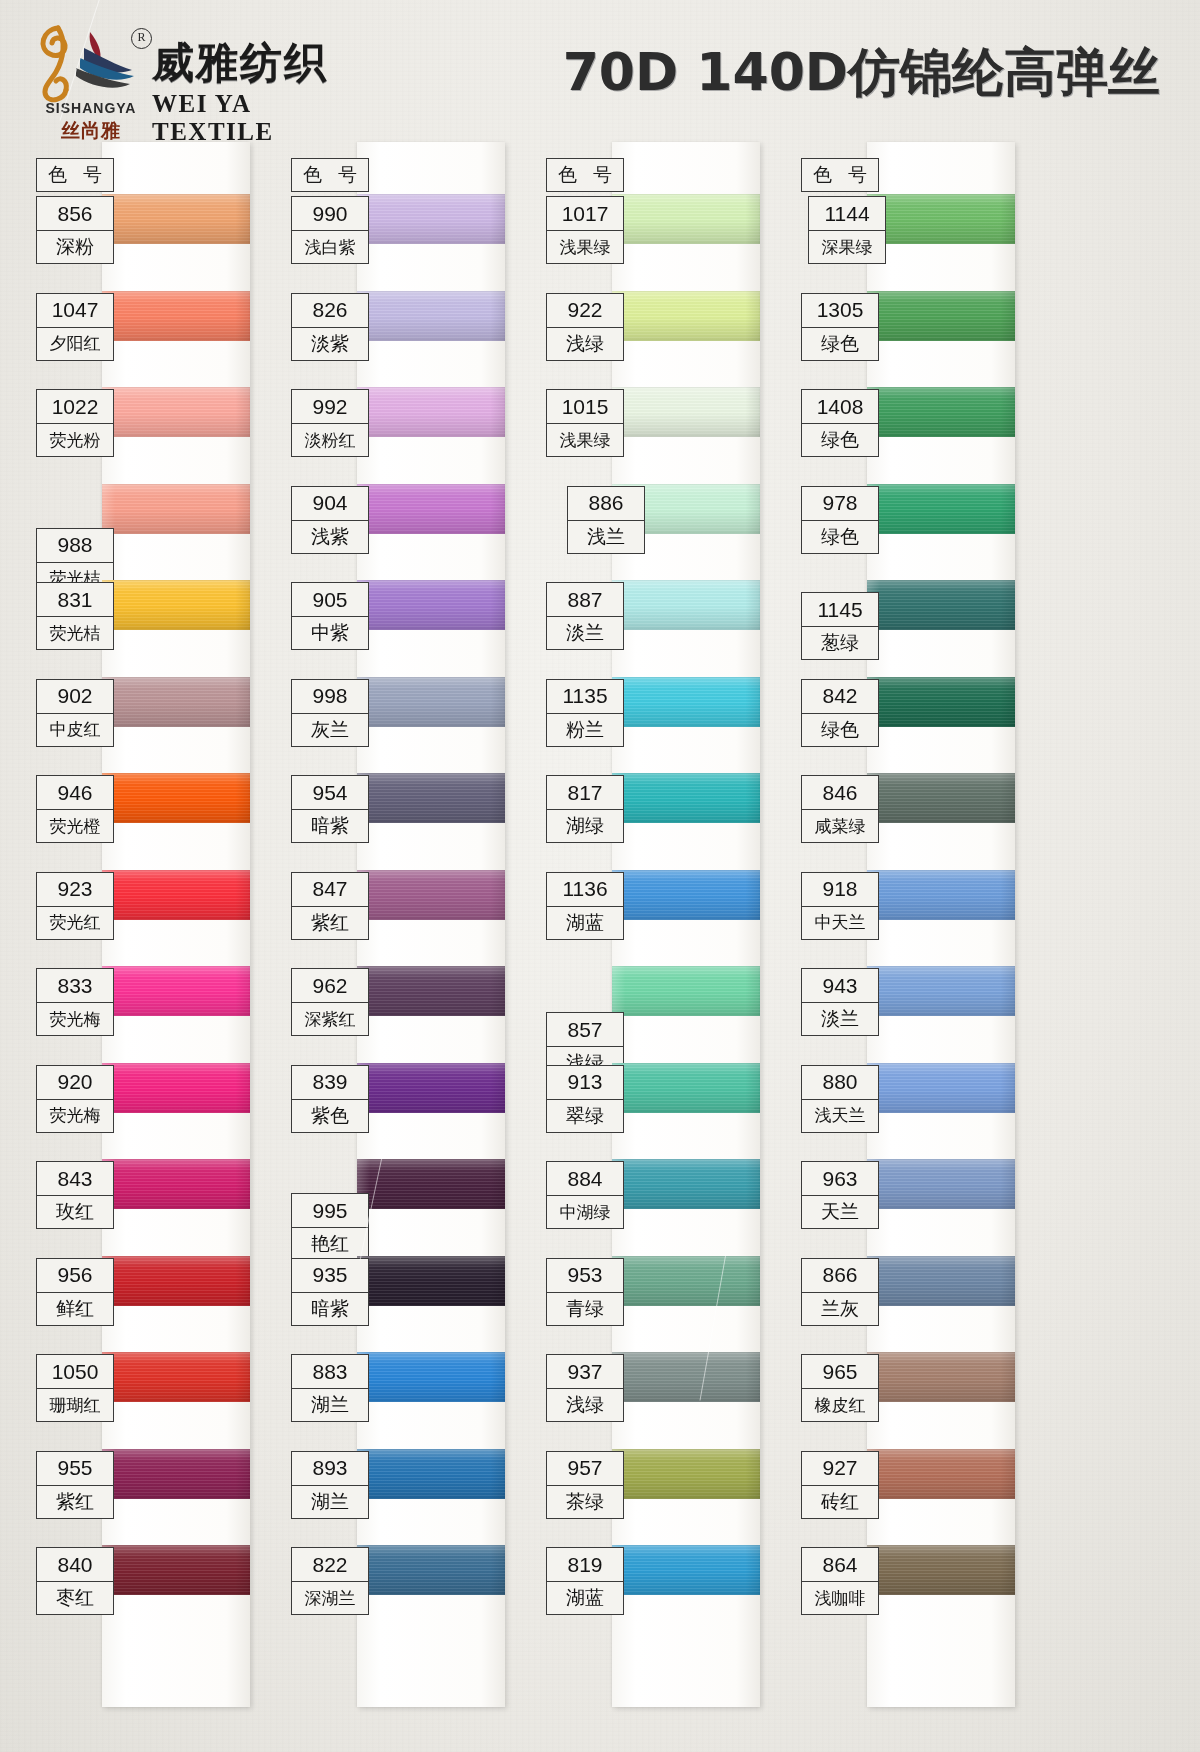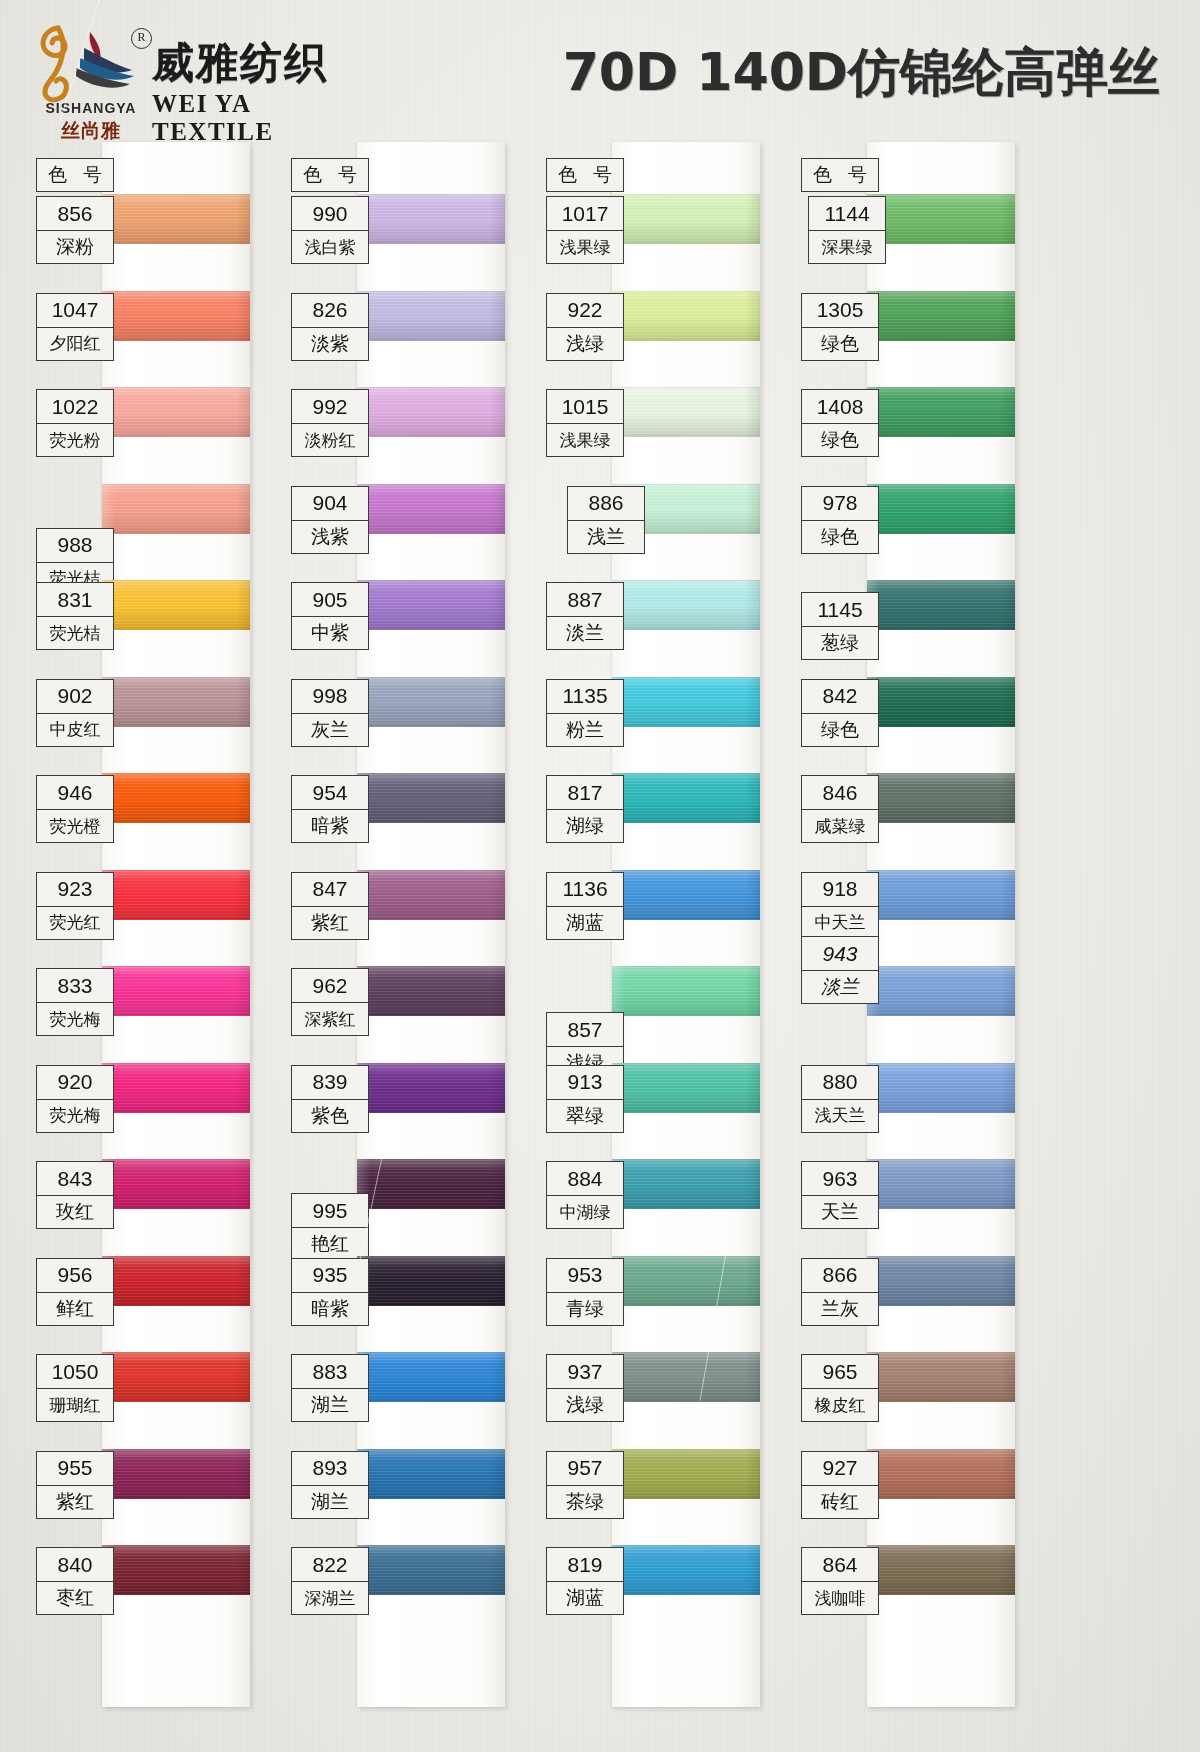--- a/index.html
+++ b/index.html
@@ -669,21 +669,21 @@
         </div>
         <div class="lbl-group" style="top: 731.5px;">
           <div class="lbl-code">918</div>
           <div class="lbl-name sq3">中天兰</div>
         </div>
         <div class="swatch" style="top: 826px; background: rgb(123, 163, 219);">
           <div class="threads"></div>
           <div class="gloss"></div>
           <div class="endfade"></div>
         </div>
-        <div class="lbl-group" style="top: 796px; font-style: italic;">
+        <div class="lbl-group" style="top: 828px;">
           <div class="lbl-code">943</div>
           <div class="lbl-name">淡兰</div>
         </div>
         <div class="swatch" style="top: 922.5px; background: rgb(123, 162, 224);">
           <div class="threads"></div>
           <div class="gloss"></div>
           <div class="endfade"></div>
         </div>
         <div class="lbl-group" style="top: 924.5px;">
           <div class="lbl-code">880</div>

